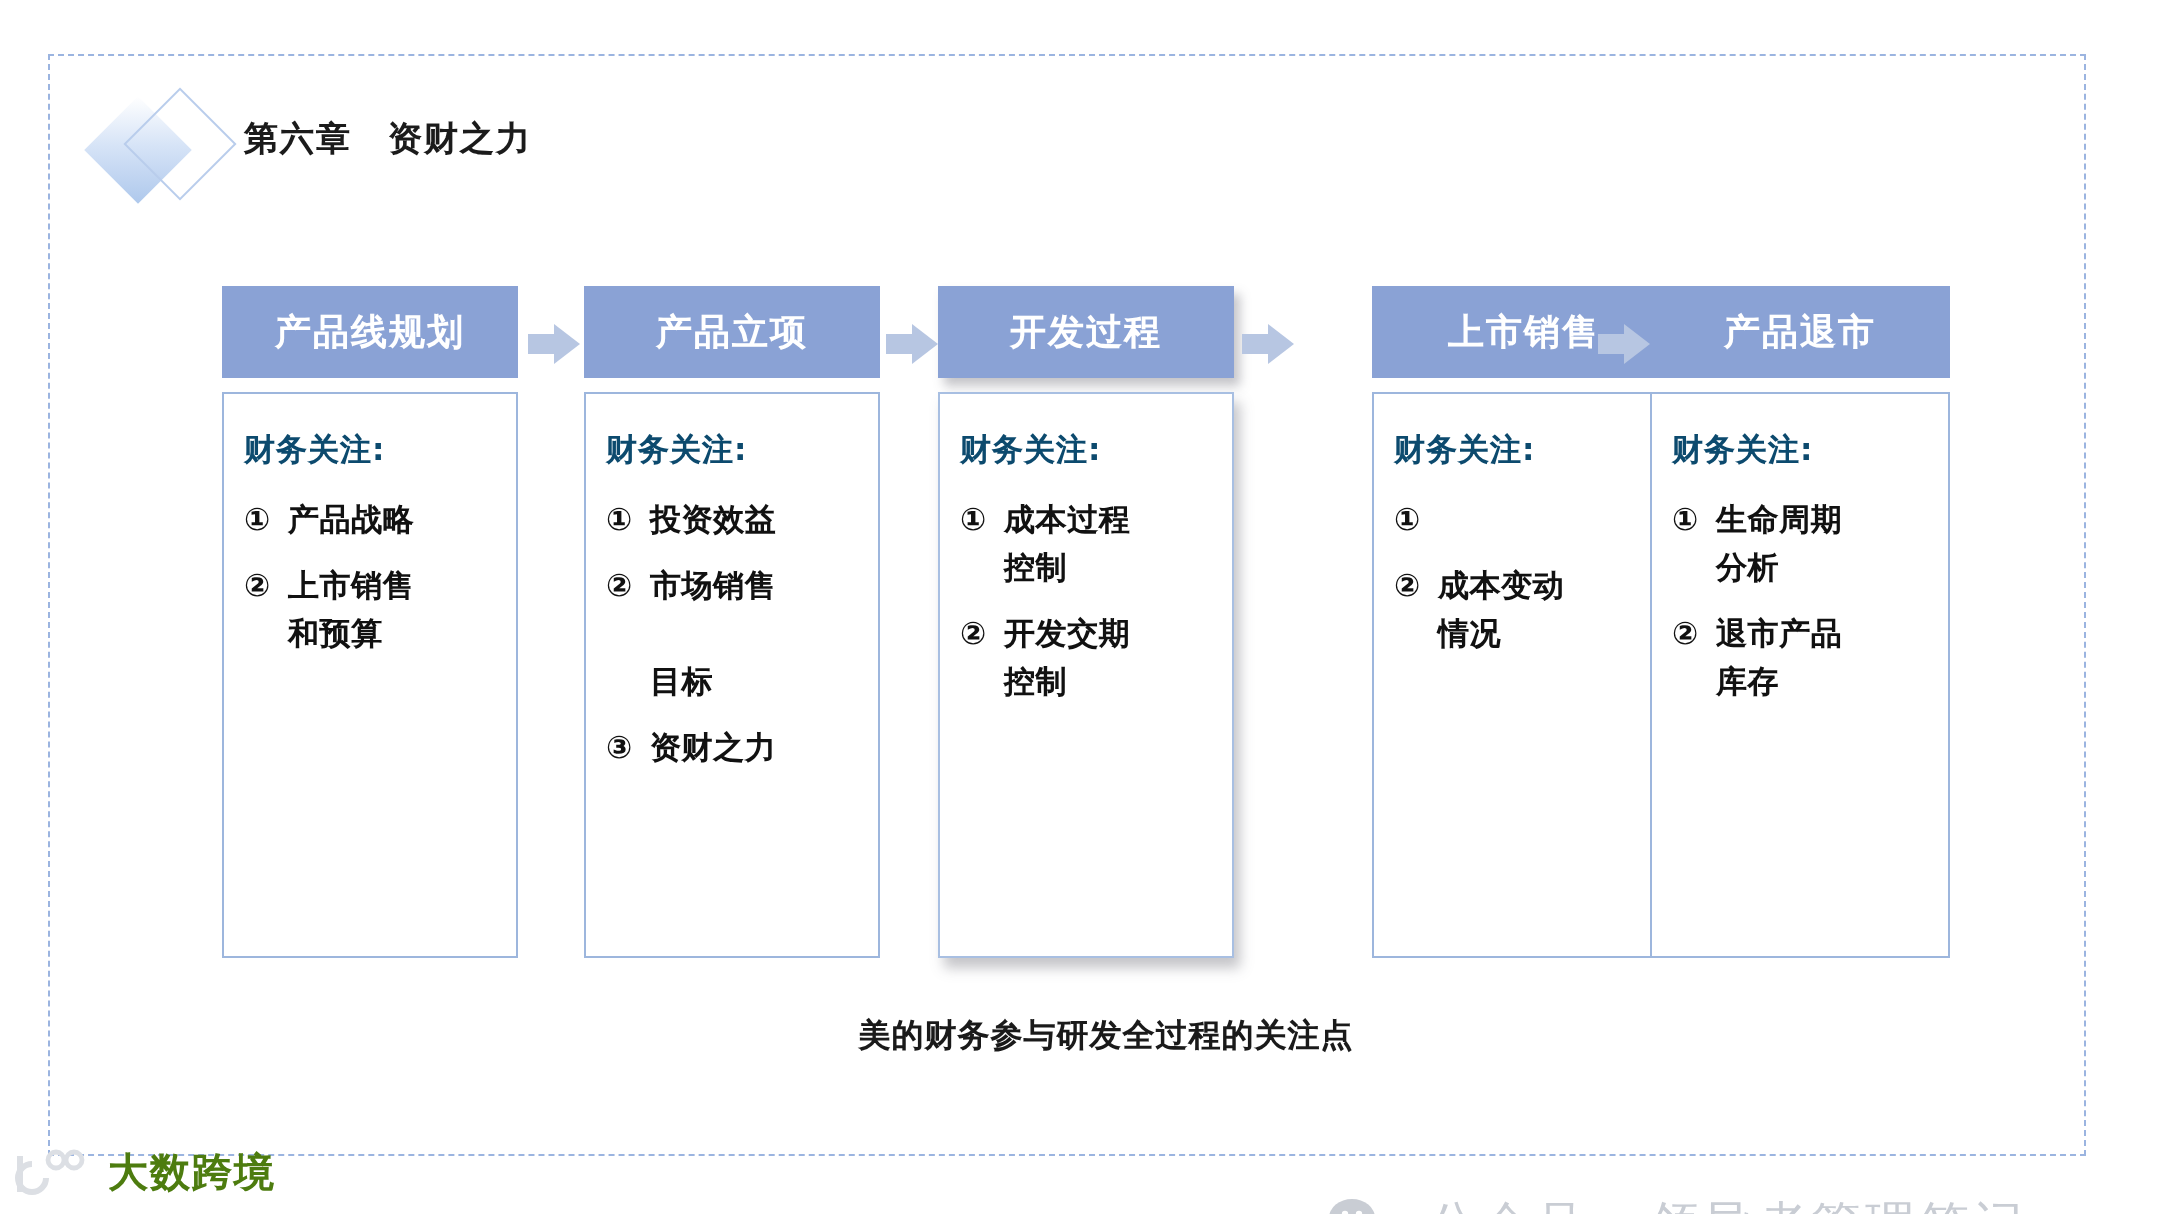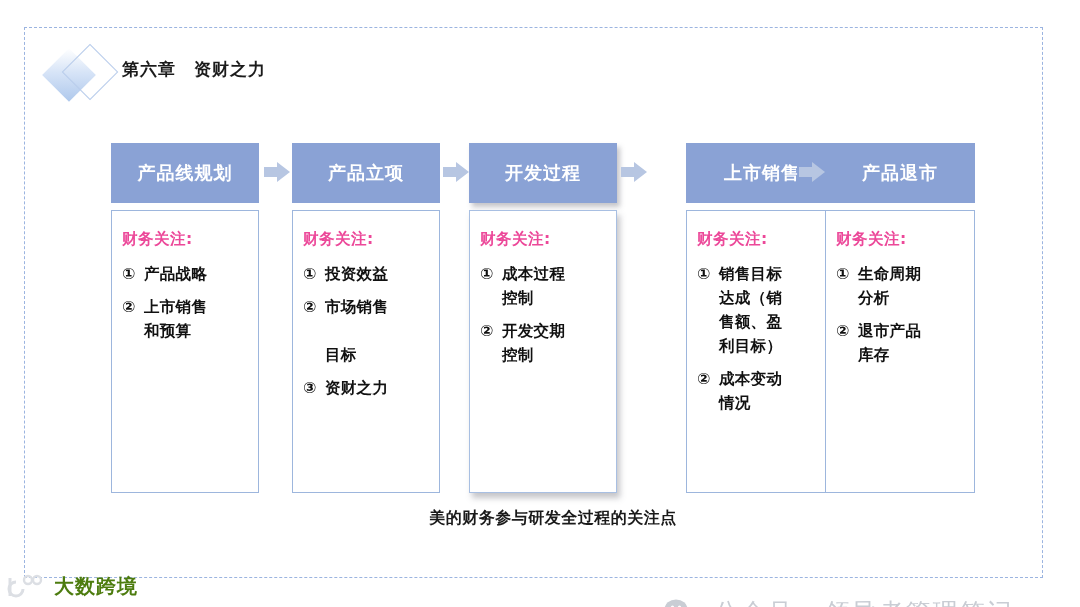--- a/index.html
+++ b/index.html
@@ -88,21 +88,21 @@
   }
   .col-0 { left: 0px; }
   .col-1 { left: 181px; border-radius: 19px; }
   .col-2 { left: 358px; }
   .col-3 { left: 537px; margin-left: 38px; }
   .col-4 { left: 714px; }
   .col-3 { width: 152px; }
   .col-4 { width: 150px; }
 
   .stage-head {
-    height: 60px;
+    height: 46px;
     background: #8aa2d5;
     display: flex;
     align-items: center;
     justify-content: center;
     color: #ffffff;
     font-size: 18px;
     font-weight: 700;
     letter-spacing: 1px;
     box-sizing: border-box;
   }
@@ -119,21 +119,21 @@
     padding: 18px 8px 6px 10px;
   }
   .col-2 .stage-body {
     border: 1px solid #a8bfe2;
     box-shadow: 3px 5px 6px rgba(90, 90, 100, 0.35);
   }
 
   .body-title {
     font-size: 15.5px;
     font-weight: 700;
-    color: #ec4899;
+    color: #0c4a6e;
     margin-bottom: 12px;
     letter-spacing: 0.5px;
   }
   .item {
     display: flex;
     align-items: flex-start;
     font-size: 15.5px;
     font-weight: 700;
     color: #111;
     line-height: 1.55;
@@ -291,24 +291,20 @@
       </div>
     </div>
   </div>
 
   <div class="col col-3">
     <div class="stage-head">上市销售</div>
     <div class="stage-body">
       <div class="body-title">财务关注:</div>
       <div class="item">
         <span class="item-num">①</span>
-        <span class="item-text">销售目标
-达成（销
-售额、盈
-利目标）</span>
       </div>
       <div class="item">
         <span class="item-num">②</span>
         <span class="item-text">成本变动
 情况</span>
       </div>
     </div>
   </div>
 
   <div class="col col-4">

